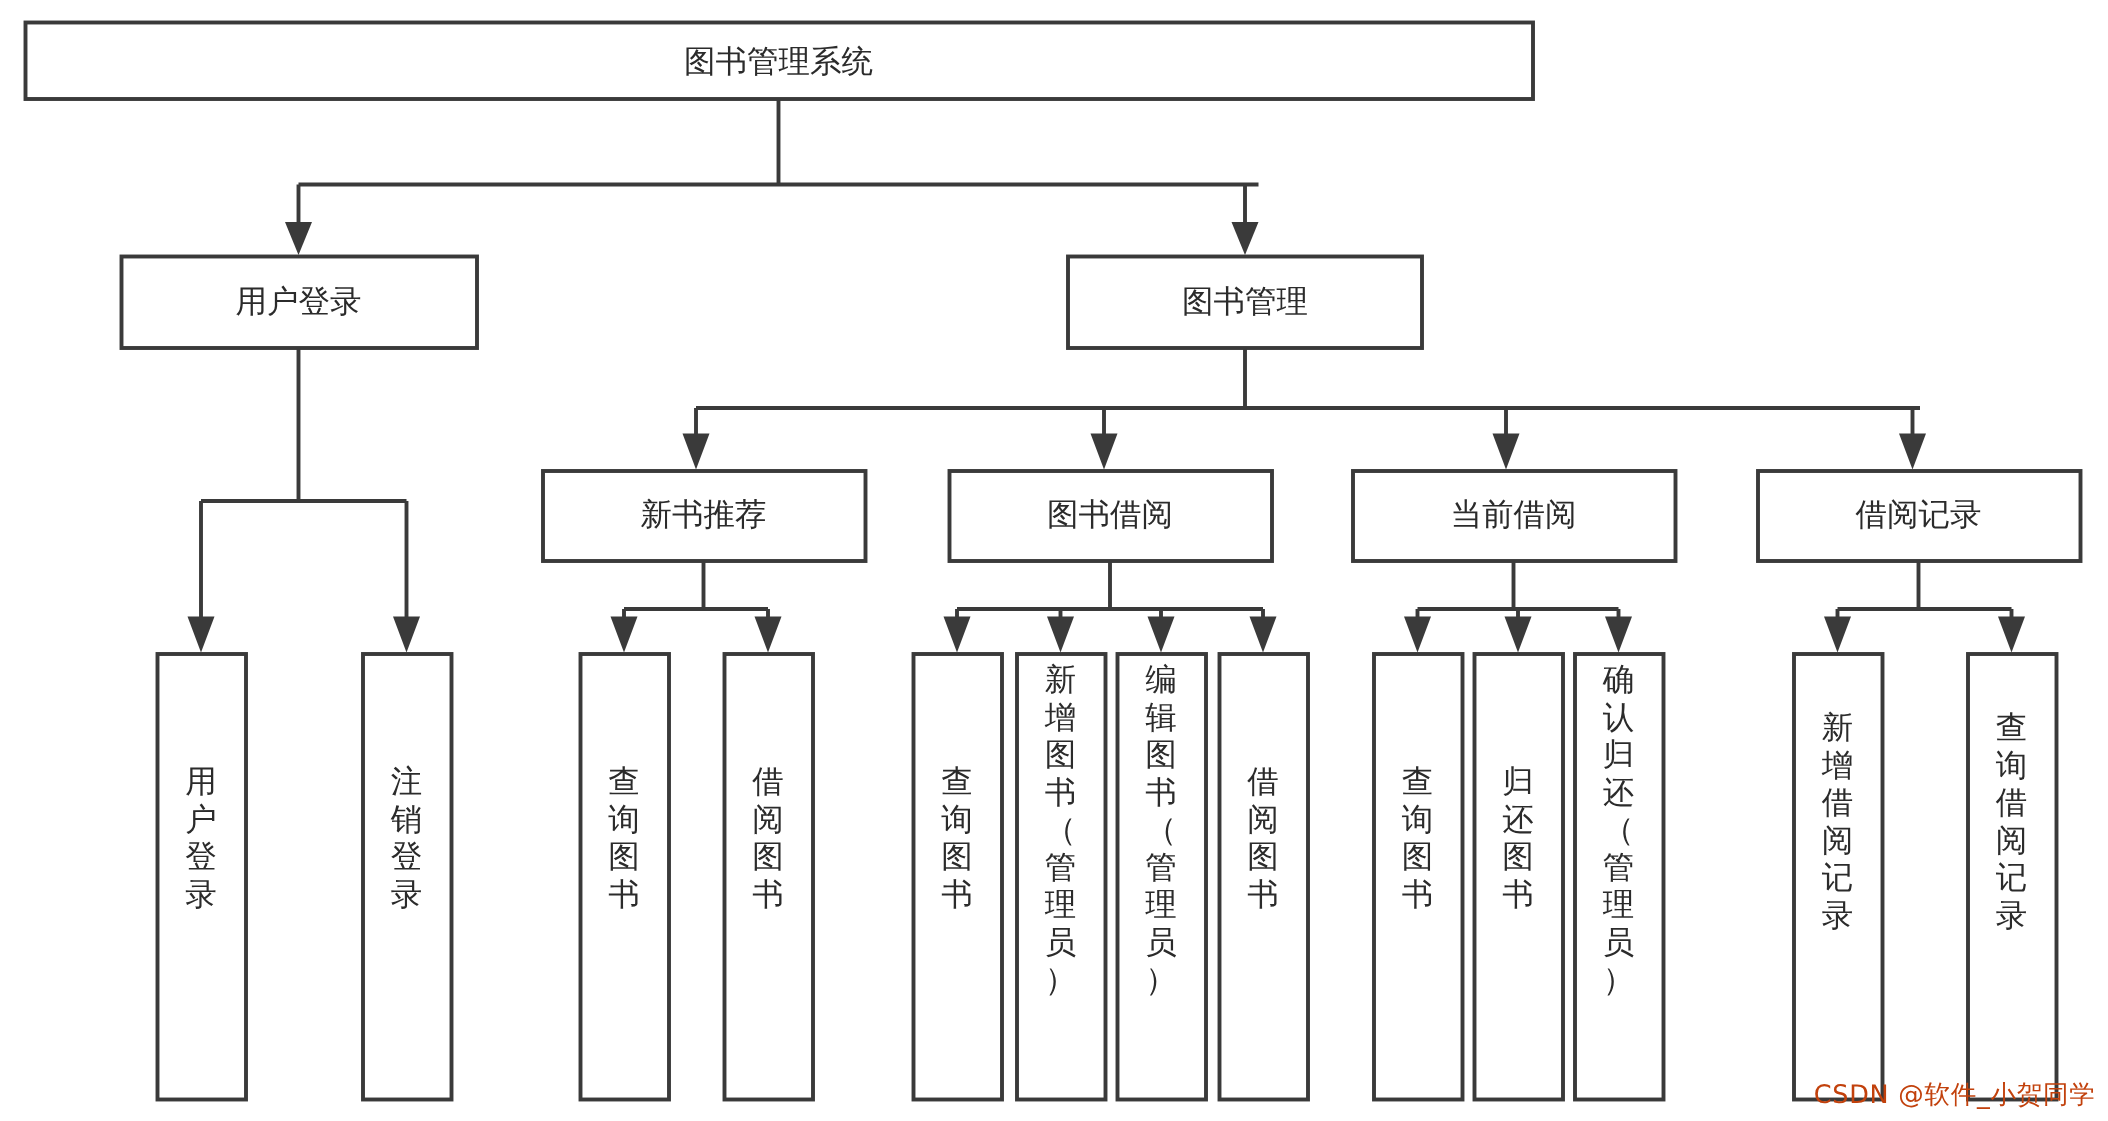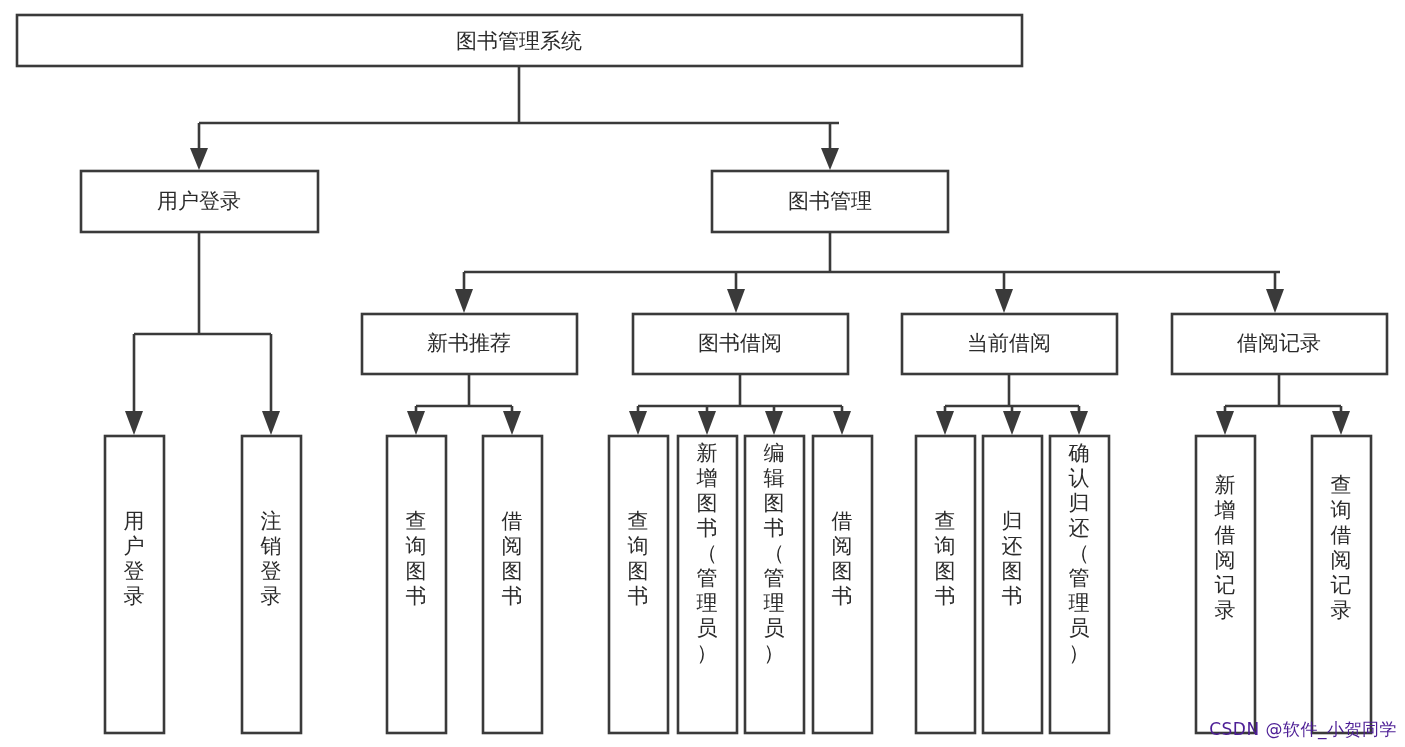--- a/index.html
+++ b/index.html
@@ -54,21 +54,21 @@
     font-family: "DejaVu Sans", "Liberation Sans", sans-serif;
     font-size: 21px;
     text-anchor: middle;
   }
   .watermark {
     position: absolute;
     right: 8px;
     bottom: 6px;
     font-family: "DejaVu Sans", "Liberation Sans", sans-serif;
     font-size: 17px;
-    color: #4c1d95;
+    color: #c2410c;
     letter-spacing: 0.5px;
     white-space: nowrap;
     user-select: none;
   }
 </style>
 </head>
 <body>
 
 <div id="diagram-root">
 

